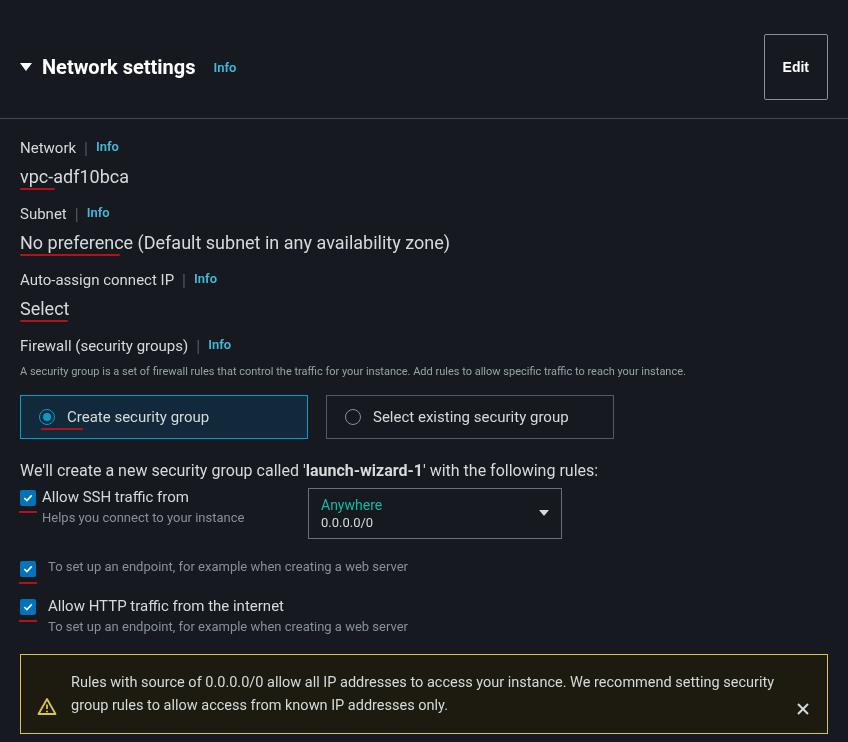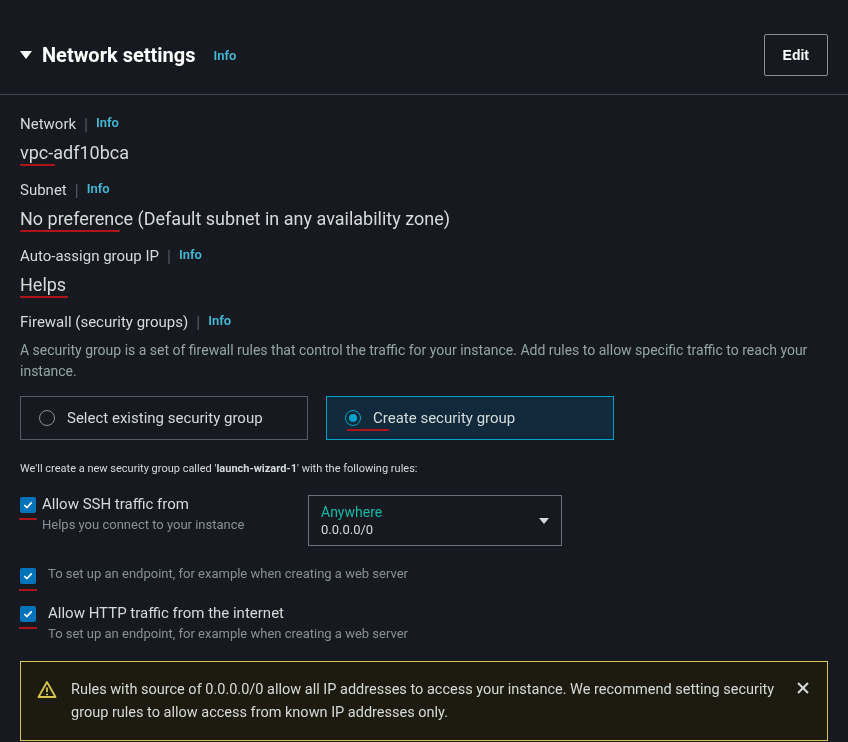--- a/index.html
+++ b/index.html
@@ -27,21 +27,21 @@
       border-right: 6px solid transparent;
       border-top: 8px solid #fff;
       cursor: pointer;
     }
     .title { color: #fff; font-size: 20px; font-weight: 700; }
     .info-link { color: #44b9d6; font-size: 13px; font-weight: 600; cursor: pointer; margin-left: 8px; }
     .edit-btn {
       background: transparent;
       border: 1px solid #879196;
       color: #fff;
-      padding: 12px 18px;
+      padding: 24px 18px;
       font-size: 14px;
       font-weight: 700;
       cursor: pointer;
       border-radius: 2px;
     }
     .body { padding: 20px; }
     .field-label-row { display: flex; align-items: flex-start; margin-bottom: 8px; }
     .field-label { color: #d5dbdb; font-size: 15px; }
     .vbar { color: #545b64; margin: 0 8px; }
     .field-value { color: #d5dbdb; font-size: 18px; margin-bottom: 18px; position: relative; display: inline-block; }
@@ -49,21 +49,21 @@
       content: "";
       position: absolute;
       left: 0; bottom: -3px;
       height: 2px;
       background: #b0141a;
       border-radius: 1px;
     }
     .w-35::after { width: 35px; }
     .w-100::after { width: 100px; }
     .w-48::after { width: 48px; }
-    .desc { color: #95a5a6; font-size: 14px; line-height: 1.5; margin-bottom: 14px; }
+    .desc { color: #95a5a6; font-size: 11px; line-height: 1.5; margin-bottom: 14px; }
     .radio-row { display: flex; gap: 18px; margin-bottom: 22px; }
     .radio-btn {
       display: flex; align-items: center; gap: 12px;
       padding: 12px 18px;
       border: 1px solid #545b64;
       background: transparent;
       color: #d5dbdb;
       font-size: 15px;
       cursor: pointer;
       min-width: 288px;
@@ -83,21 +83,21 @@
     .radio-btn.selected .radio-circle { border-color: #00a1c9; }
     .radio-dot { width: 8px; height: 8px; background: #00a1c9; border-radius: 50%; }
     .radio-label-wrap { position: relative; display: inline-block; }
     .radio-btn.selected .radio-label-wrap::after {
       content: "";
       position: absolute;
       left: -26px; bottom: -4px;
       width: 42px; height: 2px;
       background: #b0141a;
     }
-    .sg-text { font-size: 11px; margin-bottom: 20px; }
+    .sg-text { font-size: 16px; margin-bottom: 8px; }
     .bold { font-weight: 700; }
     .rule-row { display: flex; align-items: flex-start; gap: 12px; margin-bottom: 20px; }
     .checkbox {
       width: 16px; height: 16px;
       background: #0073bb;
       border-radius: 2px;
       display: flex; align-items: center; justify-content: center;
       flex-shrink: 0;
       margin-top: 2px;
       cursor: pointer;
@@ -133,21 +133,21 @@
       width: 0; height: 0;
       border-left: 5px solid transparent;
       border-right: 5px solid transparent;
       border-top: 6px solid #d5dbdb;
     }
     .warning-box {
       border: 1px solid #d6c64f;
       background: #1d1b0f;
       padding: 16px 16px;
       display: flex;
-      align-items: flex-start;
+      align-items: flex-end;
       gap: 14px;
       margin-top: 8px;
     }
     .warn-icon { flex-shrink: 0; margin-top: 2px; }
     .warn-text { color: #d5dbdb; font-size: 14.5px; line-height: 1.6; flex: 1; }
     .close-x { cursor: pointer; flex-shrink: 0; color: #d5dbdb; margin-top: 2px; }
   </style>
 </head>
 <body>
 
@@ -171,43 +171,43 @@
     <div class="field-value underline-red w-35">vpc-adf10bca</div>
 
     <div class="field-label-row">
       <span class="field-label">Subnet</span>
       <span class="vbar">|</span>
       <span class="info-link" style="margin-left:0">Info</span>
     </div>
     <div class="field-value underline-red w-100">No preference (Default subnet in any availability zone)</div>
 
     <div class="field-label-row">
-      <span class="field-label">Auto-assign group IP</span>
-      <span class="vbar">|</span>
-      <span class="info-link" style="margin-left:0">Info</span>
-    </div>
-    <div class="field-value underline-red w-48">Helps</div>
+      <span class="field-label">Auto-assign connect IP</span>
+      <span class="vbar">|</span>
+      <span class="info-link" style="margin-left:0">Info</span>
+    </div>
+    <div class="field-value underline-red w-48">Select</div>
 
     <div class="field-label-row">
       <span class="field-label">Firewall (security groups)</span>
       <span class="vbar">|</span>
       <span class="info-link" style="margin-left:0">Info</span>
     </div>
     <div class="desc">A security group is a set of firewall rules that control the traffic for your instance. Add rules to allow specific traffic to reach your instance.</div>
 
     <div class="radio-row">
-      <div class="radio-btn">
-        <span class="radio-circle"></span>
-        <span>Select existing security group</span>
-      </div>
       <div class="radio-btn selected">
         <span class="radio-circle">
             <span class="radio-dot"></span>
           </span>
         <span class="radio-label-wrap">Create security group</span>
+      </div>
+      <div class="radio-btn">
+        <span class="radio-circle"></span>
+        <span>Select existing security group</span>
       </div>
     </div>
 
     <div class="sg-text">
       <span>We'll create a new security group called '</span><span class="bold">launch-wizard-1</span><span>' with the following rules:</span>
     </div>
 
     <div class="ssh-row" style="margin-bottom:20px;">
       <div class="ssh-left">
         <div class="checkbox">

